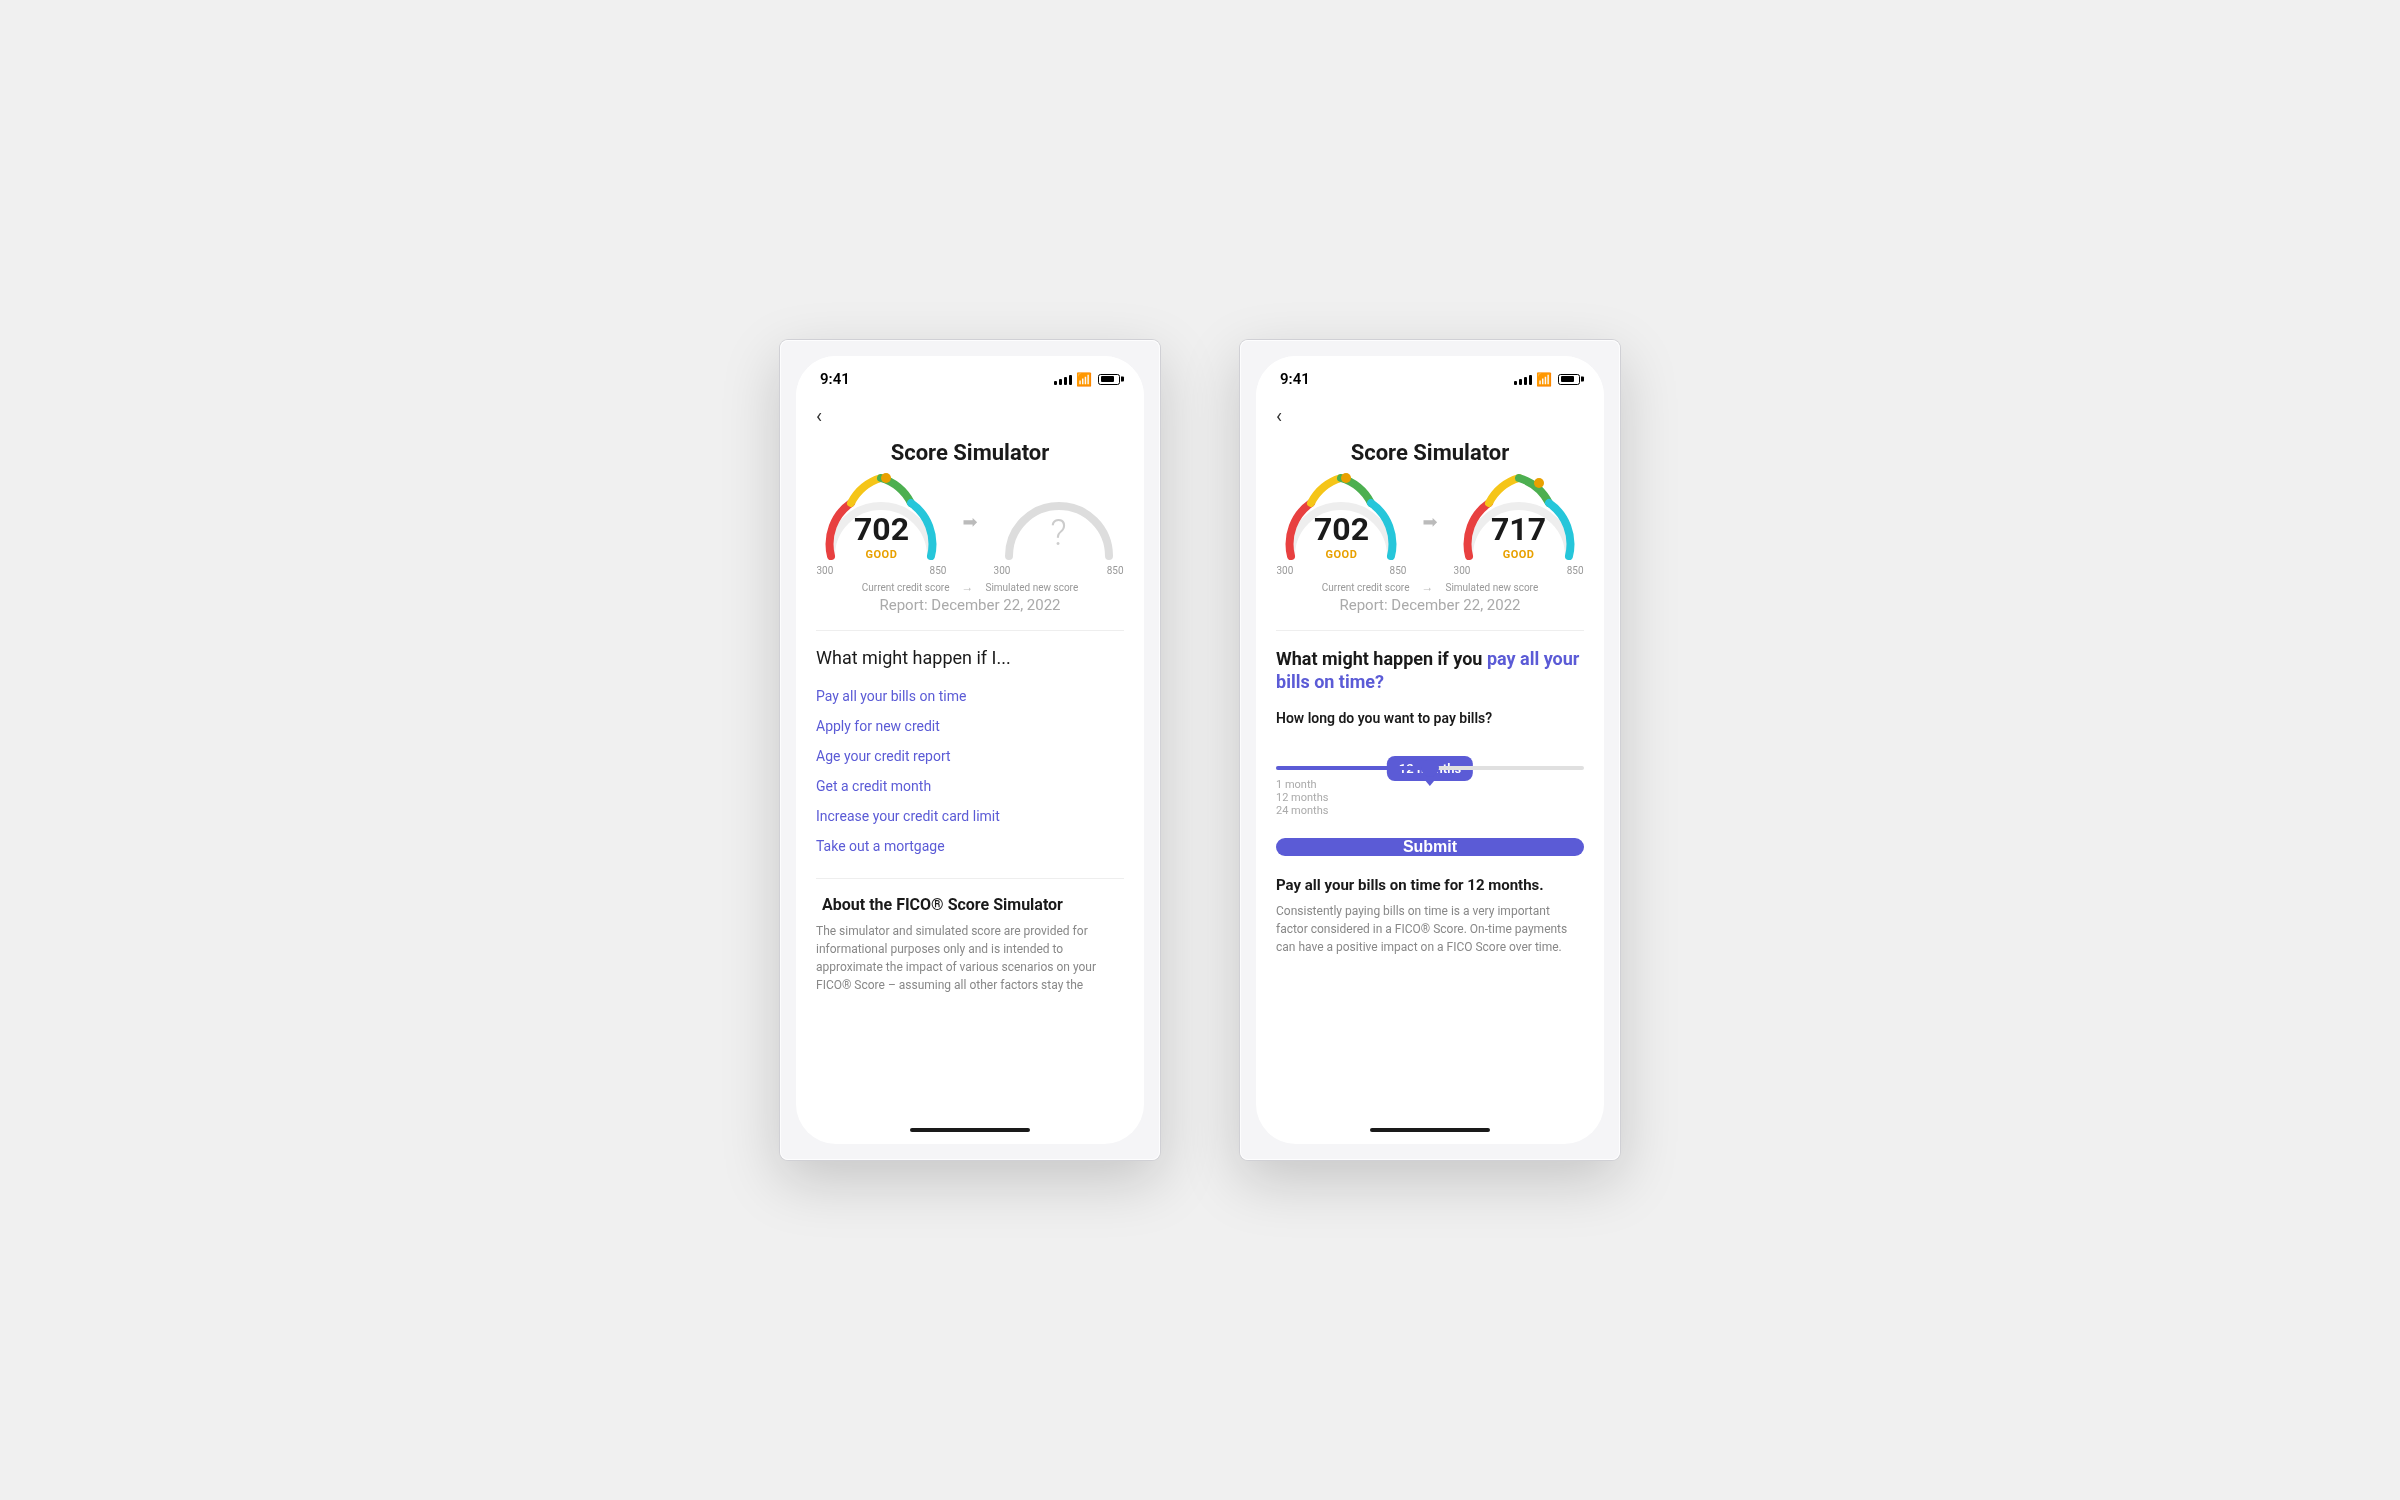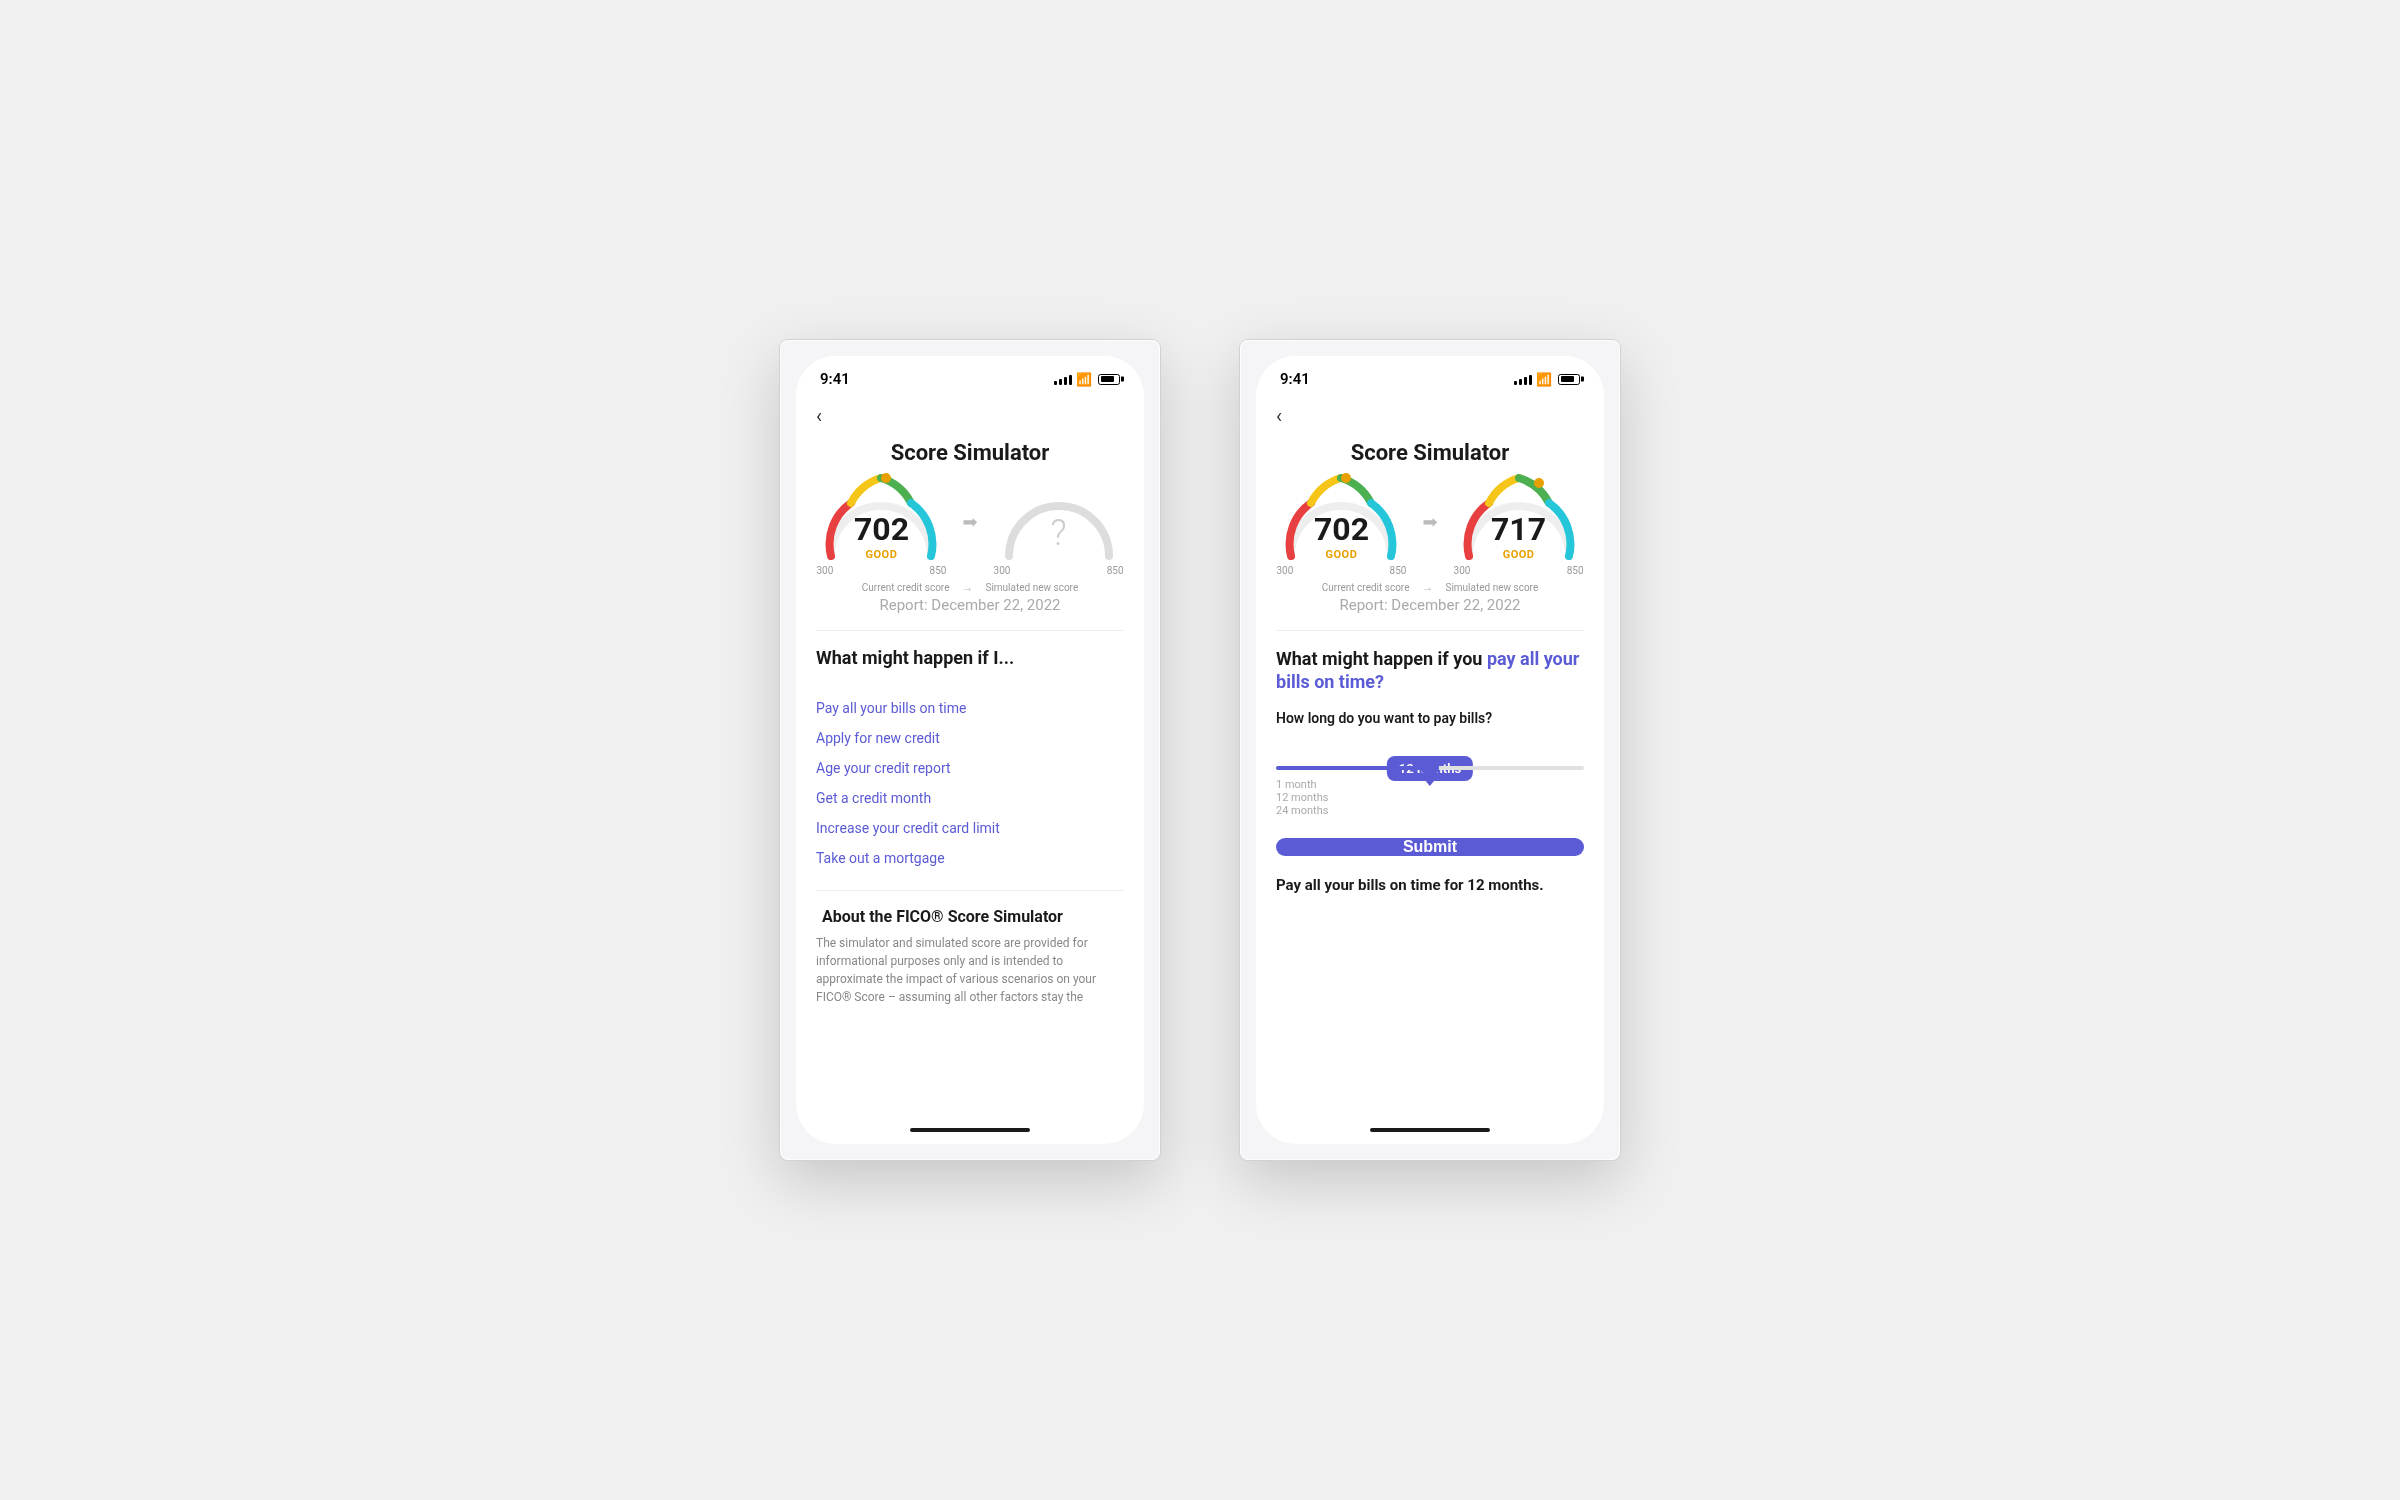--- a/index.html
+++ b/index.html
@@ -222,23 +222,23 @@
 
     .divider {
       height: 1px;
       background: #eee;
       margin: 8px 0 16px;
     }
 
     
     .section-title {
       font-size: 18px;
-      font-weight: 700;
+      font-weight: 400;
       color: #1a1a1a;
-      margin-bottom: 32px;
+      margin-bottom: 20px;
     }
 
     .option-list {
       list-style: none;
       display: flex;
       flex-direction: column;
       gap: 14px;
       margin-bottom: 24px;
     }
     .option-item {
@@ -598,20 +598,21 @@
           <span>1 month</span>
           <span>12 months</span>
           <span>24 months</span>
         </div>
 
         
         <button class="submit-btn">Submit</button>
 
         
         <div class="info-title">Pay all your bills on time for 12 months.</div>
+        <div class="info-text">Consistently paying bills on time is a very important factor considered in a FICO® Score. On-time payments can have a positive impact on a FICO Score over time.</div>
       </div>
 
       <div class="home-indicator">
         <div class="home-bar"></div>
       </div>
     </div>
   </div>
 
 </div>
 

